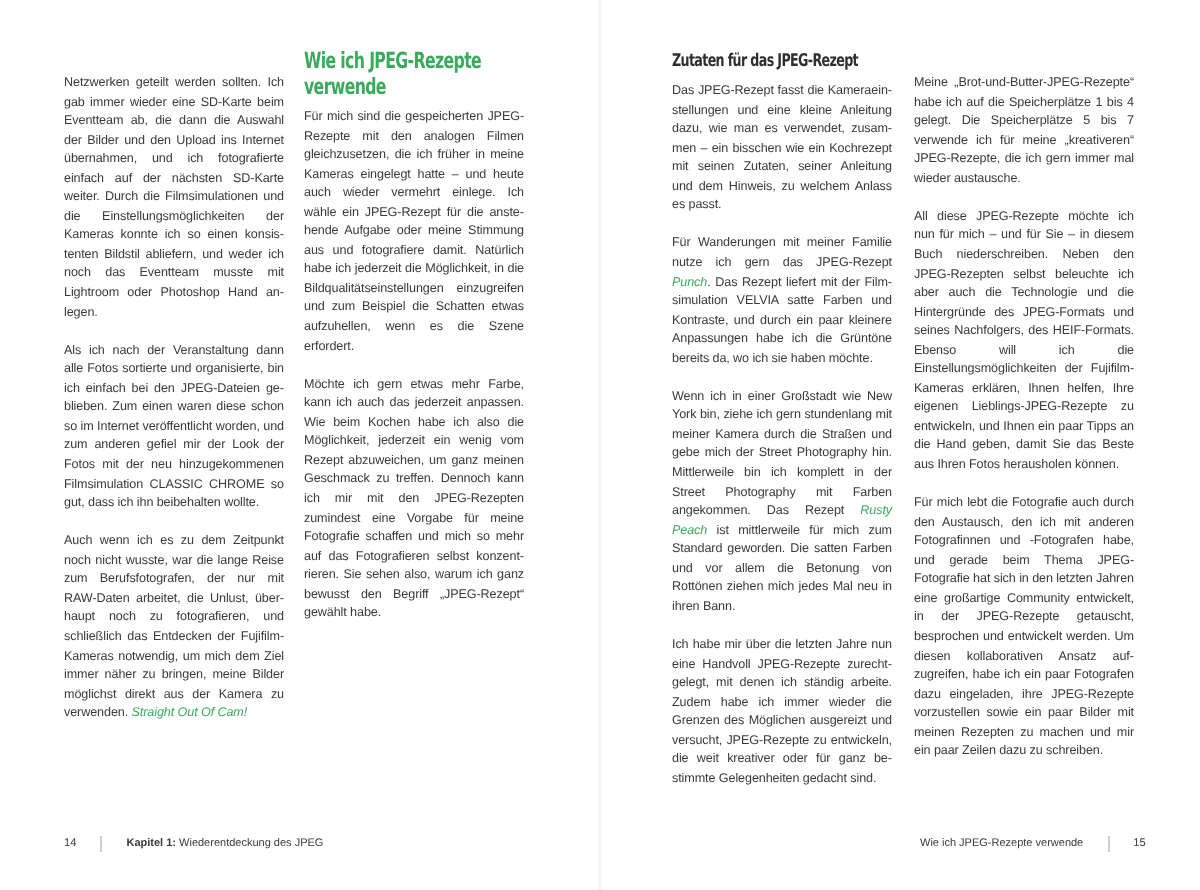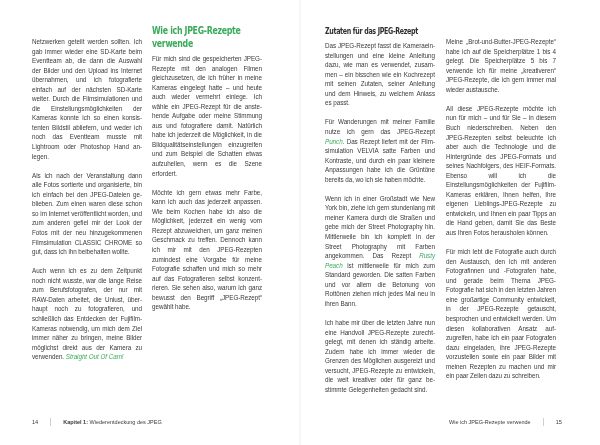--- a/index.html
+++ b/index.html
@@ -1,20 +1,20 @@
 <!DOCTYPE html>
 <html><head>
 <meta charset="utf-8">
 <style>
   html, body { margin:0; padding:0; }
   body { width:600px; height:445px; background:#ffffff; position:relative; overflow:hidden;
          font-family:"Liberation Sans", sans-serif; color:#3a3a3a; }
   .page { position:absolute; top:0; height:445px; }
   .page.left { left:0; width:300px; }
-  .page.right { left:289px; width:300px; }
+  .page.right { left:300px; width:300px; }
   .gutter { position:absolute; left:299px; top:0; width:2px; height:445px;
             background:linear-gradient(to right,#f3f3f3,#fafafa); }
   .col { position:absolute; top:37px; width:110px; }
   .col p { margin:0 0 9.6px 0; font-size:6.3px; line-height:9.55px; text-align:justify;
            hyphens:manual; letter-spacing:-0.05px; }
   .heading { margin:0 0 4px 0; font-family:"DejaVu Sans", sans-serif; font-weight:bold;
              font-stretch:condensed; letter-spacing:-0.4px; }
   .heading.green { color:#3aaa5c; font-size:11.2px; line-height:13px; transform:scaleX(0.78);
                    transform-origin:left top; width:140%; margin-top:-13px; }
   .heading.dark { color:#2f2f2f; font-size:8.8px; line-height:11px; transform:scaleX(0.8);

